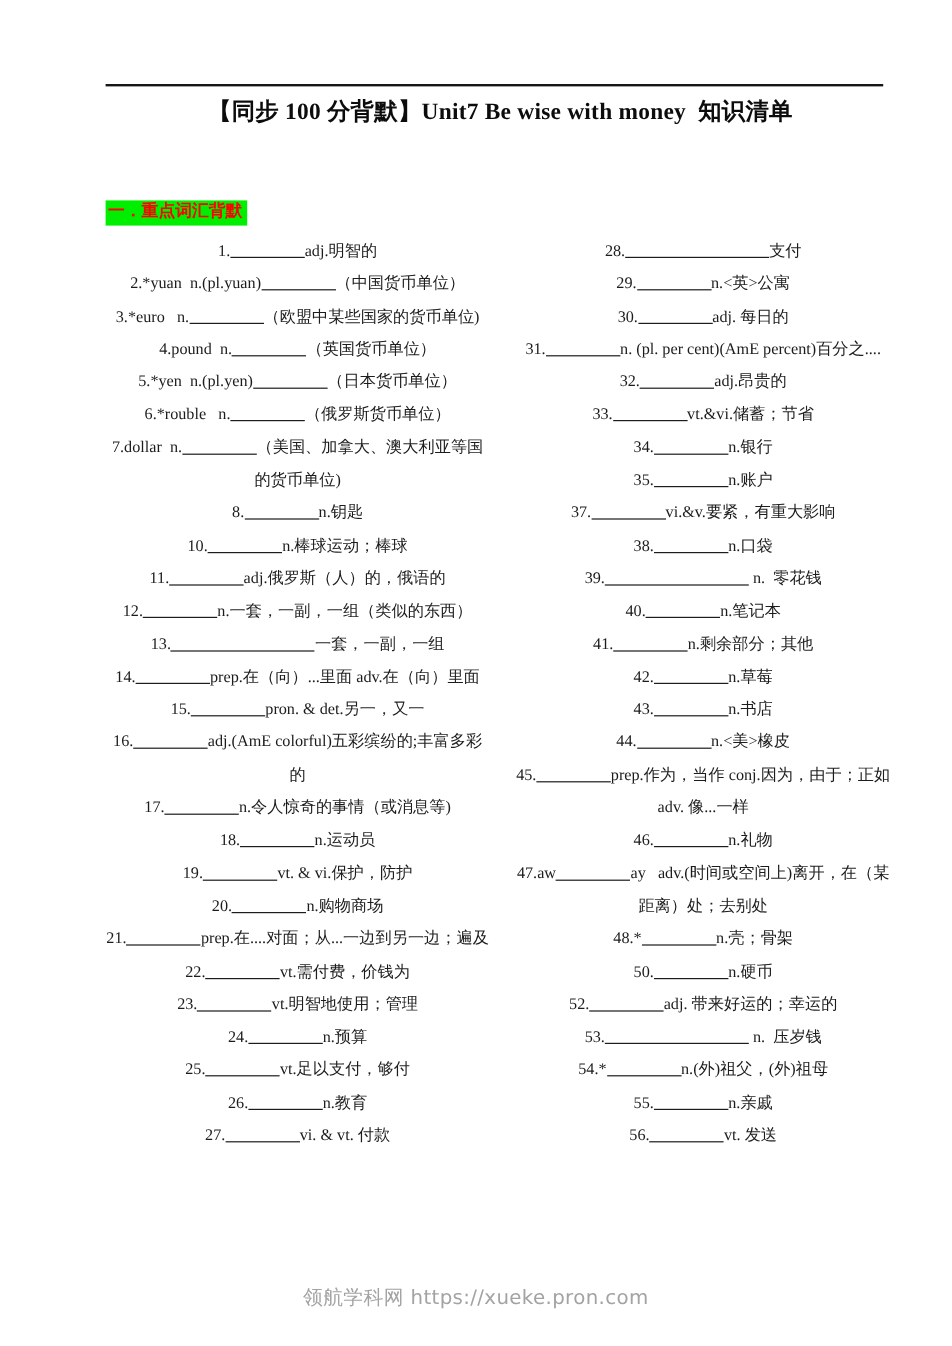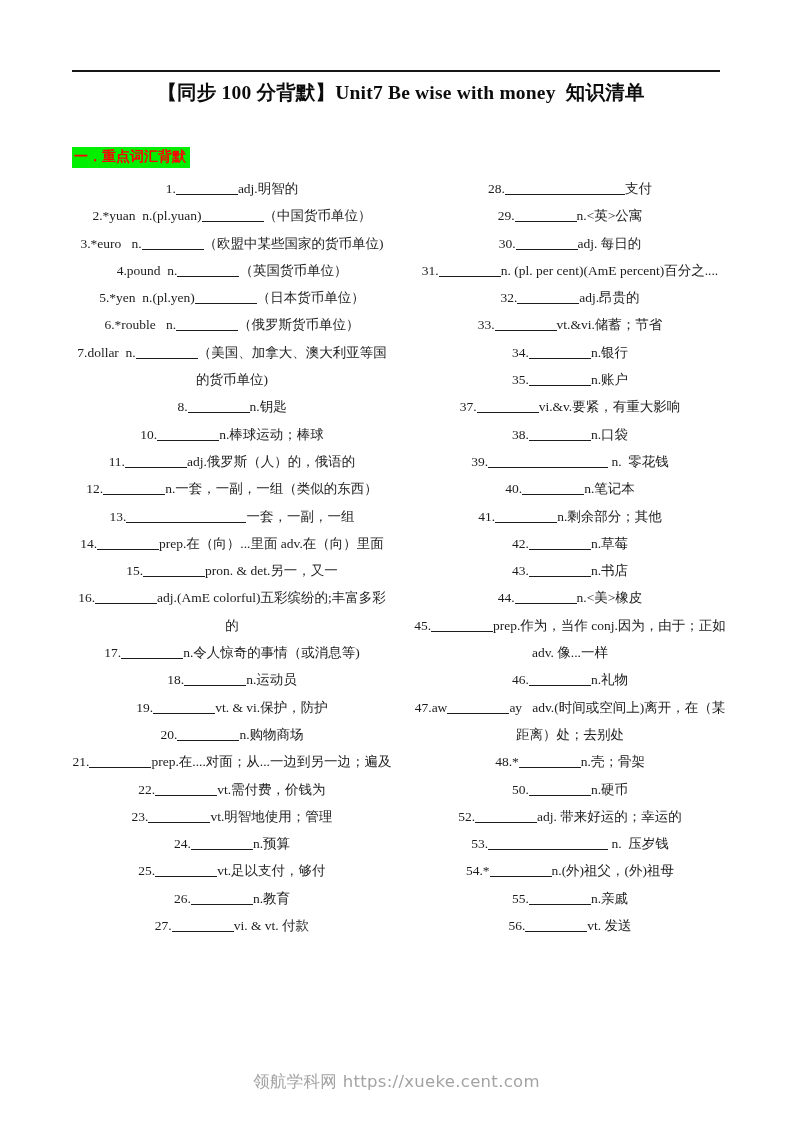--- a/index.html
+++ b/index.html
@@ -4,29 +4,29 @@
 <style>
   html,body { margin:0; padding:0; background:#ffffff; }
   .page {
     position:relative;
     width:793px; height:1122px;
     background:#ffffff;
     font-family:"Liberation Serif","DejaVu Serif",serif;
     color:#1c1c1c;
     overflow:hidden;
   }
-  .content { position:absolute; left:72px; top:70px; width:658px; }
+  .content { position:absolute; left:88px; top:70px; width:658px; }
   .top-rule { width:648px; height:0; border-top:2px solid #161616; margin:0; }
   .doc-title {
     margin:7px 0 0 0;
     font-size:19.5px; font-weight:bold;
     text-align:center; white-space:pre;
     color:#0c0c0c; letter-spacing:0.2px;
   }
-  .section-row { margin-top:41px; }
+  .section-row { margin-top:61px; }
   .section-chip {
     display:inline-block;
     font-size:14px; font-weight:bold;
     padding:1px 4px 2px 2px;
     line-height:18px;
   }
   .columns { display:flex; gap:18px; margin-top:7px;text-align:center; }
   .col { width:320px; font-size:13.5px; line-height:27.3px; }
   .item { white-space:pre-wrap; }
   .blank {
@@ -105,14 +105,14 @@
           <div class="item">48.*<span class="blank"></span>n.壳；骨架</div>
           <div class="item">50.<span class="blank"></span>n.硬币</div>
           <div class="item">52.<span class="blank"></span>adj. 带来好运的；幸运的</div>
           <div class="item">53.<span class="blank long"></span> n.  压岁钱</div>
           <div class="item">54.*<span class="blank"></span>n.(外)祖父，(外)祖母</div>
           <div class="item">55.<span class="blank"></span>n.亲戚</div>
           <div class="item">56.<span class="blank"></span>vt. 发送</div>
         </div>
     </div>
   </div>
-  <div class="footer" style="color: rgb(163, 163, 163);">领航学科网 https://xueke.cent.com</div>
+  <div class="footer" style="color: rgb(163, 163, 163);">领航学科网 https://xueke.pron.com</div>
 </div>
 
 </body></html>

